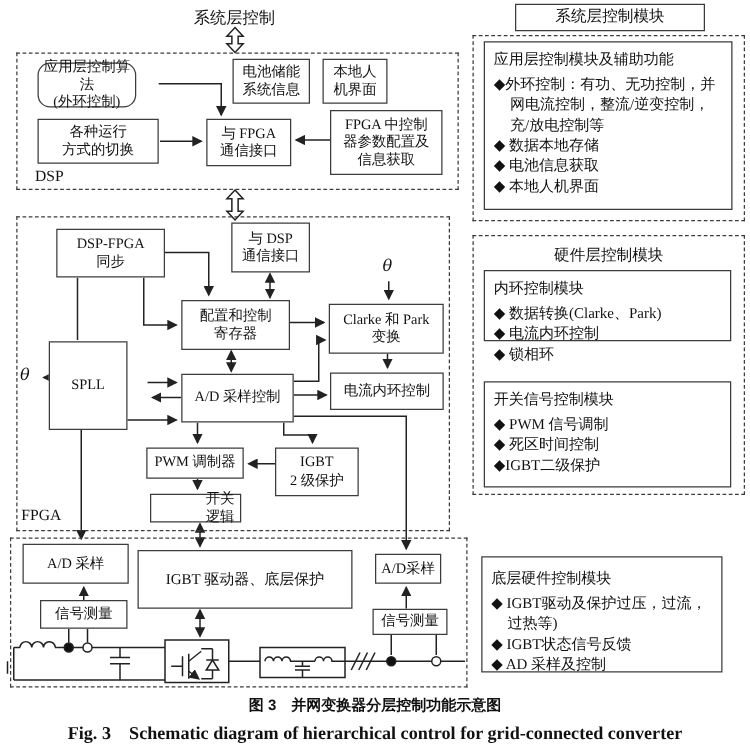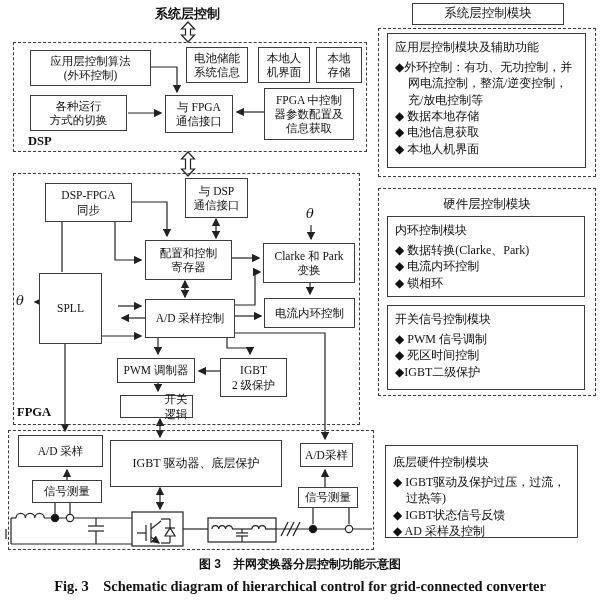--- a/index.html
+++ b/index.html
@@ -3,21 +3,21 @@
 <meta charset="utf-8">
 <style>
   html,body{margin:0;padding:0;background:#fff;}
   #fig{position:relative;width:600px;height:602px;background:#fff;
        font-family:"Liberation Serif","DejaVu Serif",serif;color:#111;}
   #wires{position:absolute;left:0;top:0;width:600px;height:602px;}
   .box{position:absolute;border:1.2px solid #3c3c3c;background:#fff;
        display:flex;align-items:center;justify-content:center;text-align:center;
        font-size:11.5px;line-height:1.22;white-space:pre-line;box-sizing:border-box;}
   .dash{position:absolute;border:1.2px dashed #3c3c3c;box-sizing:border-box;background:transparent;}
-  .lbl{position:absolute;font-size:12.5px;white-space:nowrap;font-weight:bold;}
+  .lbl{position:absolute;font-size:12.5px;white-space:nowrap;}
   .theta{position:absolute;font-style:italic;font-size:13px;font-family:"DejaVu Serif",serif;}
   .panel-title{position:absolute;font-size:12.5px;text-align:center;white-space:nowrap;}
   .ptext{position:absolute;box-sizing:border-box;border:1.2px solid #3c3c3c;background:#fff;
          font-size:12px;padding:5px 6px 3px 7px;}
   .ptext .hd{margin-bottom:3px;}
   .bullet{padding-left:13px;text-indent:-13px;line-height:1.36;}
   .cap-zh{position:absolute;width:600px;text-align:center;font-weight:bold;font-size:12px;
           font-family:"Liberation Sans","DejaVu Sans",sans-serif;}
   .cap-en{position:absolute;width:600px;text-align:center;font-weight:bold;font-size:14.5px;
           font-family:"Liberation Serif","DejaVu Serif",serif;}
@@ -125,32 +125,30 @@
       <circle cx="70" cy="518" r="3.6" fill="#fff"></circle>
       <circle cx="313" cy="529" r="3.6" fill="#111"></circle>
       <circle cx="349" cy="529" r="3.6" fill="#fff"></circle>
     </g>
   </svg>
 
   <div class="lbl" style="left:155px;top:5px;font-size:13px;">系统层控制</div>
 
   <div class="dash" style="left:13px;top:42px;width:354px;height:110px;"></div>
   <div class="lbl" style="left:28px;top:134px;">DSP</div>
-  <div class="box" style="left:30px;top:50px;width:121px;height:36px;">应用层控制算法
+  <div class="box" style="left:30px;top:50px;width:79px;height:36px;border-radius:10px;">应用层控制算法
 (外环控制)</div>
   <div class="box" style="left:30px;top:95px;width:97px;height:36px;">各种运行
 方式的切换</div>
   <div class="box" style="left:165px;top:95px;width:68px;height:38px;">与 FPGA
 通信接口</div>
   <div class="box" style="left:186px;top:47px;width:62px;height:36px;">电池储能
 系统信息</div>
   <div class="box" style="left:258px;top:47px;width:52px;height:36px;">本地人
 机界面</div>
-  <div class="box" style="left:316px;top:47px;width:46px;height:36px;">本地
-存储</div>
   <div class="box" style="left:264px;top:88px;width:90px;height:52px;">FPGA 中控制
 器参数配置及
 信息获取</div>
 
   <div class="dash" style="left:13px;top:173px;width:347px;height:252px;"></div>
   <div class="lbl" style="left:17px;top:405px;">FPGA</div>
   <div class="box" style="left:45px;top:183px;width:87px;height:39px;">DSP-FPGA
 同步</div>
   <div class="box" style="left:185px;top:178px;width:63px;height:40px;">与 DSP
 通信接口</div>
@@ -180,21 +178,21 @@
   <div class="ptext" style="left:387px;top:33px;width:199px;height:135px;">
     <div class="hd">应用层控制模块及辅助功能</div>
     <div class="bullet">◆外环控制：有功、无功控制，并网电流控制，整流/逆变控制，充/放电控制等</div>
     <div class="bullet">◆ 数据本地存储</div>
     <div class="bullet">◆ 电池信息获取</div>
     <div class="bullet">◆ 本地人机界面</div>
   </div>
 
   <div class="dash" style="left:378px;top:188px;width:218px;height:208px;"></div>
   <div class="panel-title" style="left:378px;top:196px;width:218px;">硬件层控制模块</div>
-  <div class="ptext" style="left:387px;top:216px;width:198px;height:81px;">
+  <div class="ptext" style="left:387px;top:216px;width:198px;height:57px;">
     <div class="hd">内环控制模块</div>
     <div class="bullet">◆ 数据转换(Clarke、Park)</div>
     <div class="bullet">◆ 电流内环控制</div>
     <div class="bullet">◆ 锁相环</div>
   </div>
   <div class="ptext" style="left:387px;top:305px;width:198px;height:85px;">
     <div class="hd">开关信号控制模块</div>
     <div class="bullet">◆ PWM 信号调制</div>
     <div class="bullet">◆ 死区时间控制</div>
     <div class="bullet">◆IGBT二级保护</div>

